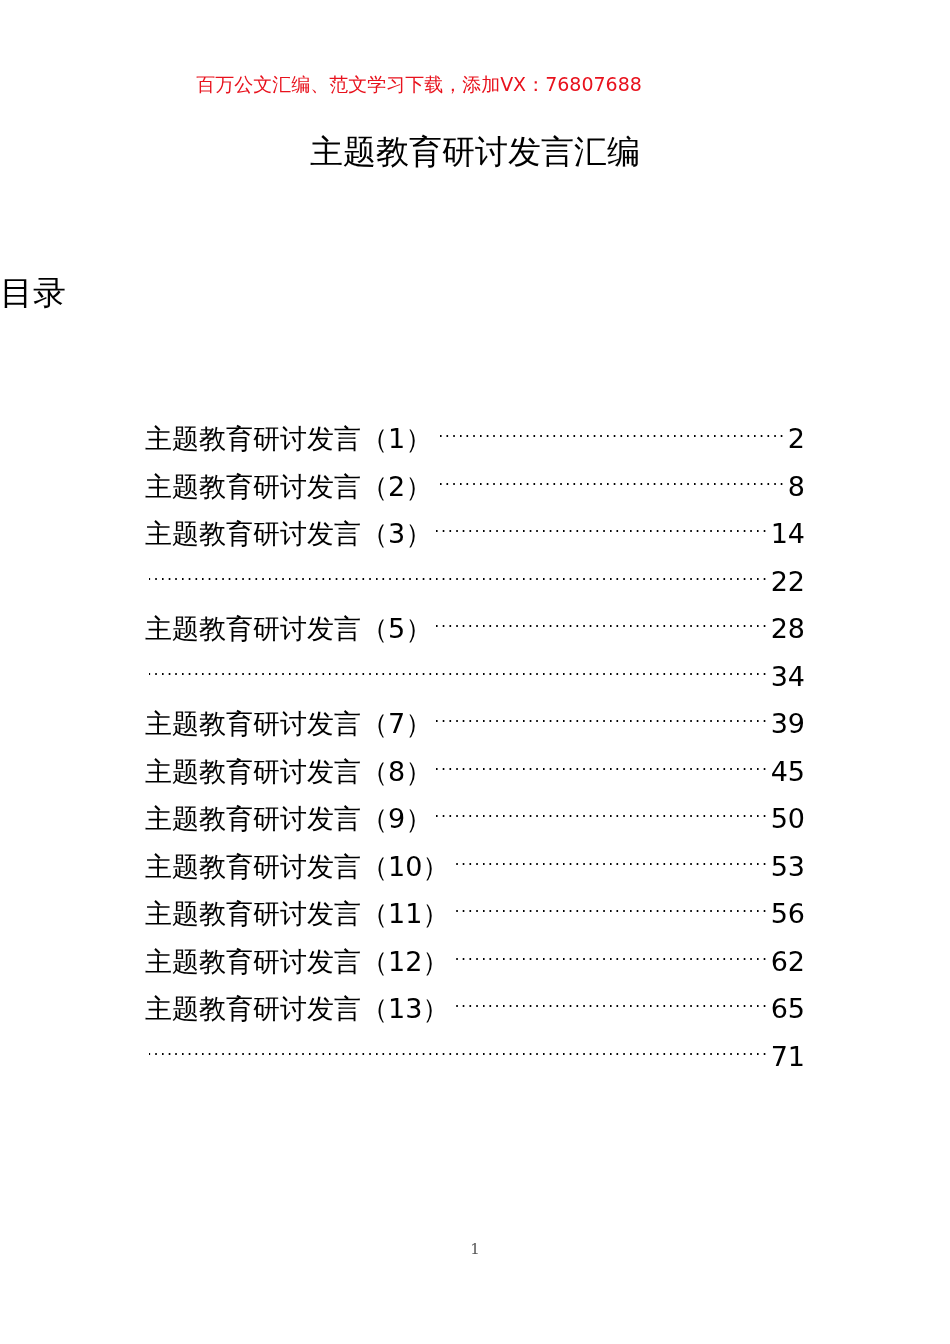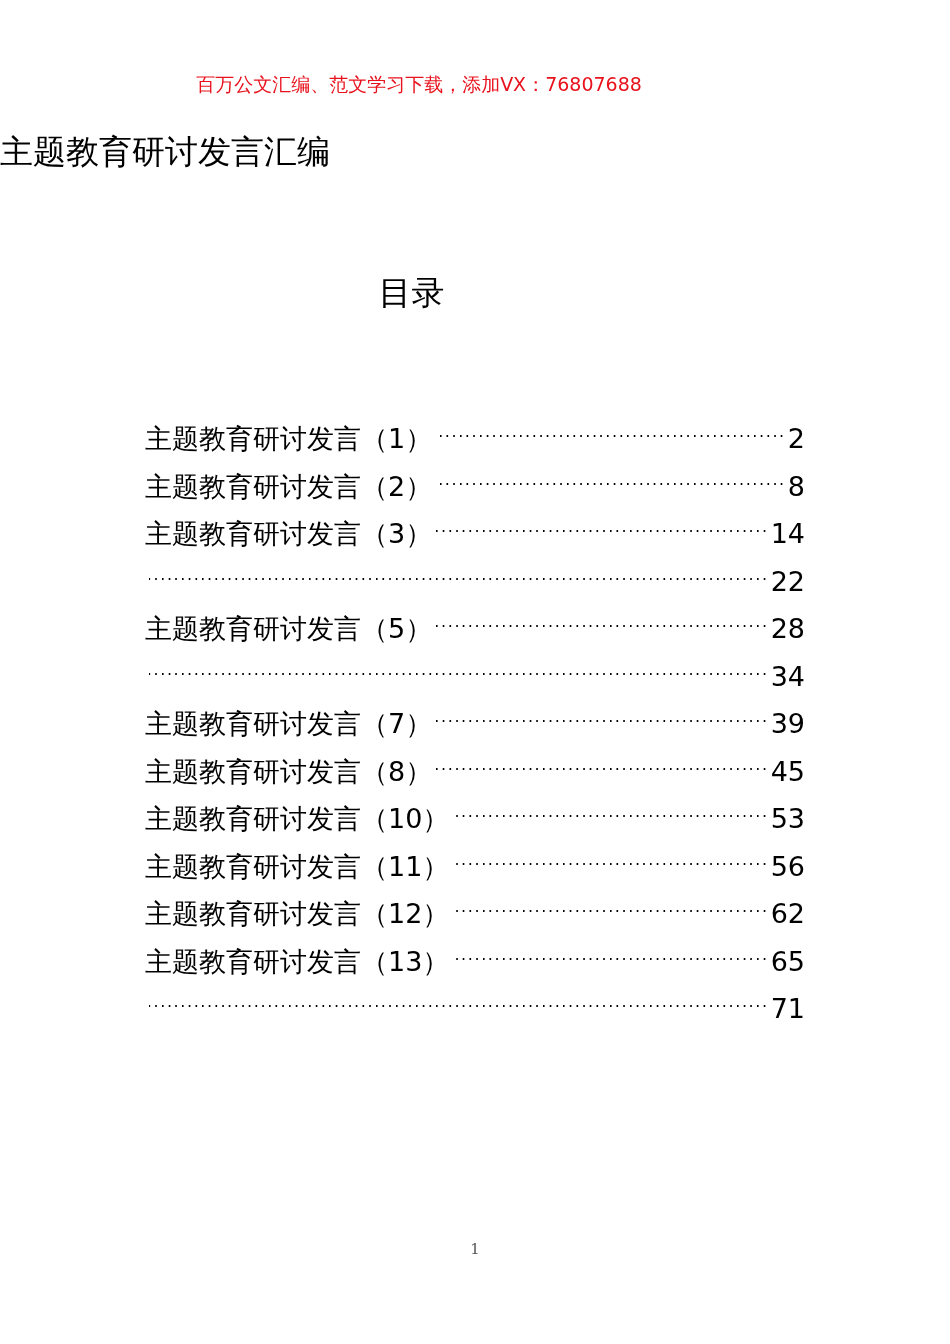--- a/index.html
+++ b/index.html
@@ -24,29 +24,30 @@
       font-size: 19px;
       line-height: 28px;
       color: #e8121d;
       letter-spacing: 0px;
     }
     .doc-title {
       position: absolute;
       top: 128px;
       left: 0;
       width: 950px;
+      text-align: center;
       font-size: 33px;
       line-height: 48px;
     }
     .toc-heading {
       position: absolute;
       top: 268px;
       left: 0;
       width: 823px;
-      text-align: center;
+      text-align: left;
       font-size: 33px;
       line-height: 50px;
     }
     .toc {
       position: absolute;
       top: 404px;
       left: 145px;
       width: 660px;
     }
     .toc-row {
@@ -135,20 +136,25 @@
     <span class="toc-label">主题教育研讨发言（7）</span>
     <span class="toc-leader"></span>
     <span class="toc-page">39</span>
   </div>
   <div class="toc-row">
     <span class="toc-label">主题教育研讨发言（8）</span>
     <span class="toc-leader"></span>
     <span class="toc-page">45</span>
   </div>
   <div class="toc-row">
+    <span class="toc-label">主题教育研讨发言（9）</span>
+    <span class="toc-leader"></span>
+    <span class="toc-page">50</span>
+  </div>
+  <div class="toc-row">
     <span class="toc-label">主题教育研讨发言（10）</span>
     <span class="toc-leader"></span>
     <span class="toc-page">53</span>
   </div>
   <div class="toc-row">
     <span class="toc-label">主题教育研讨发言（11）</span>
     <span class="toc-leader"></span>
     <span class="toc-page">56</span>
   </div>
   <div class="toc-row">

